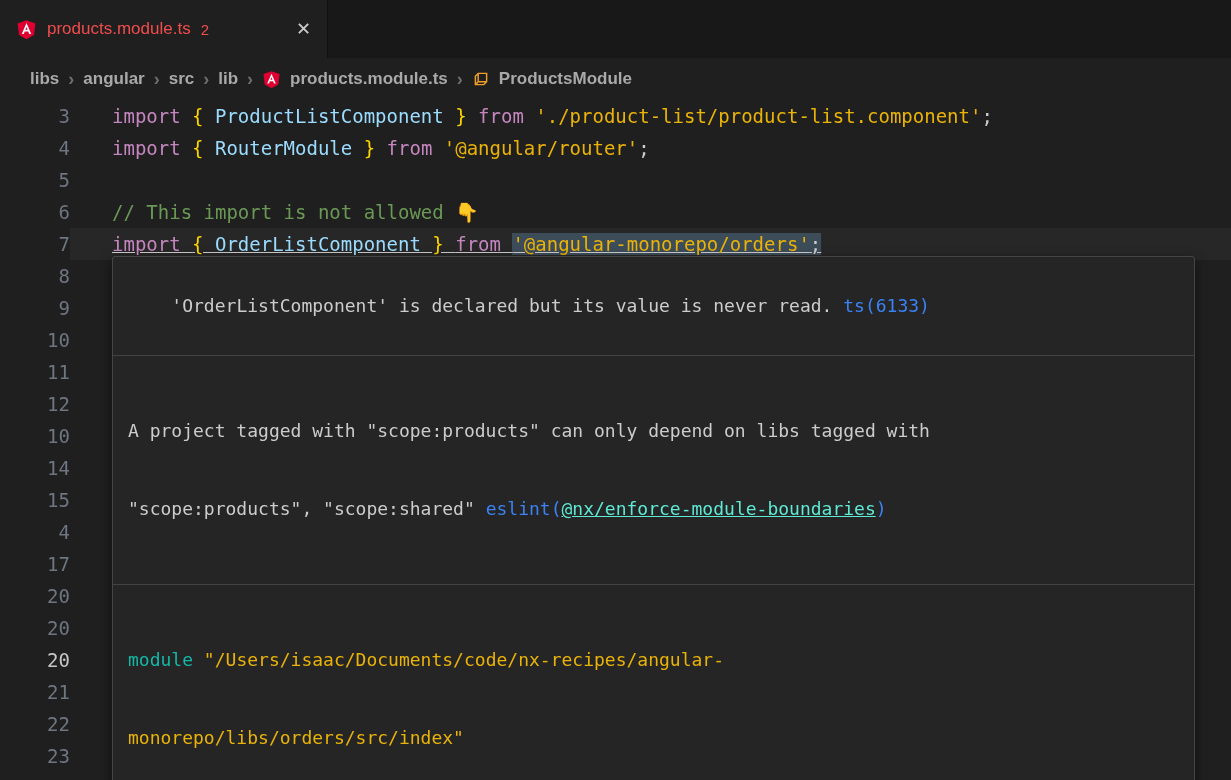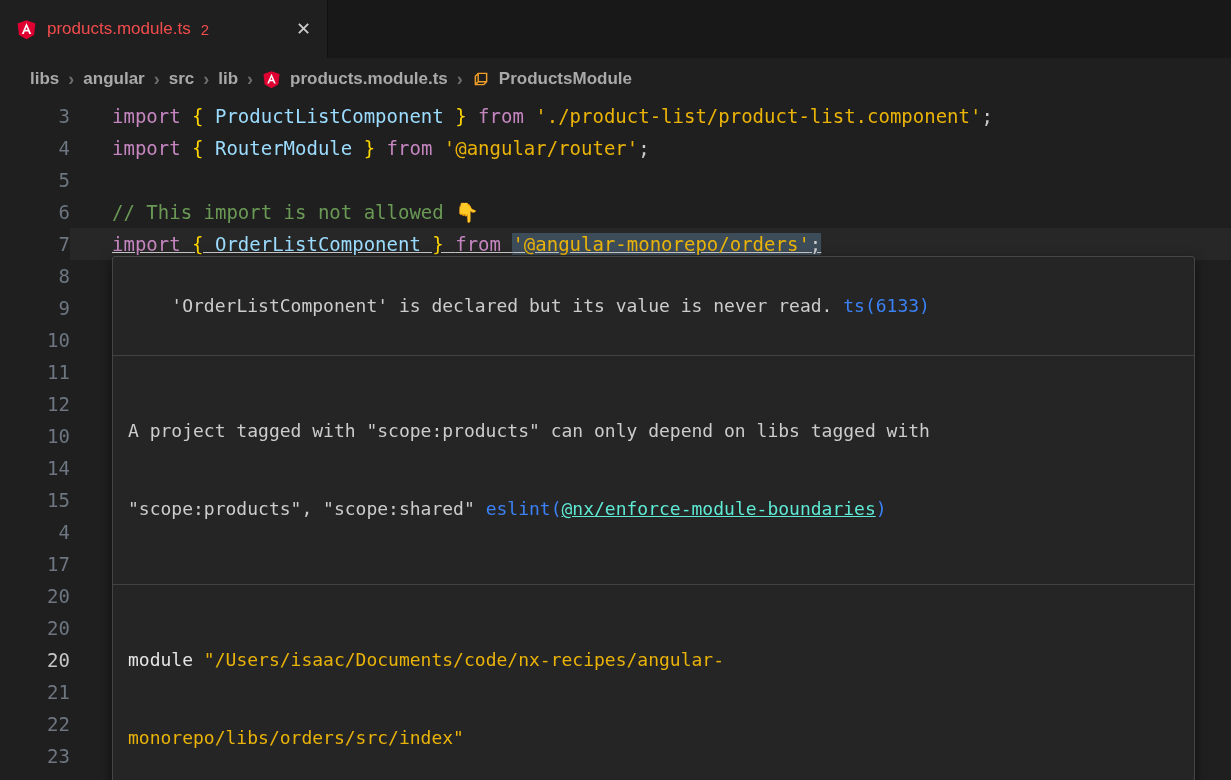--- a/index.html
+++ b/index.html
@@ -97,21 +97,21 @@
   .squiggle {
     text-decoration:underline;
     text-decoration-style:wavy;
     text-decoration-color:#f14c4c;
     text-decoration-thickness:1px;
     text-underline-offset:5px;
   }
   .blame { color:#6b6b6b; margin-left:96px; }
 
   .tok-kw   { color:#C586C0; }
-  .tok-kw2  { color:#e5e5e5; }
+  .tok-kw2  { color:#14b8a6; }
   .tok-ent  { color:#9CDCFE; }
   .tok-cls  { color:#4EC9B0; }
   .tok-prop { color:#9CDCFE; }
   .tok-str  { color:#eab308; }
   .tok-cmt  { color:#6A9955;text-align:right; }
   .tok-fg   { color:#cccccc; }
   .tok-b1   { color:#FFD700; }
   .tok-b2   { color:#DA70D6; }
   .tok-b3   { color:#179FFF; }
   .tok-hl   { background:rgba(98,136,172,0.38); }

